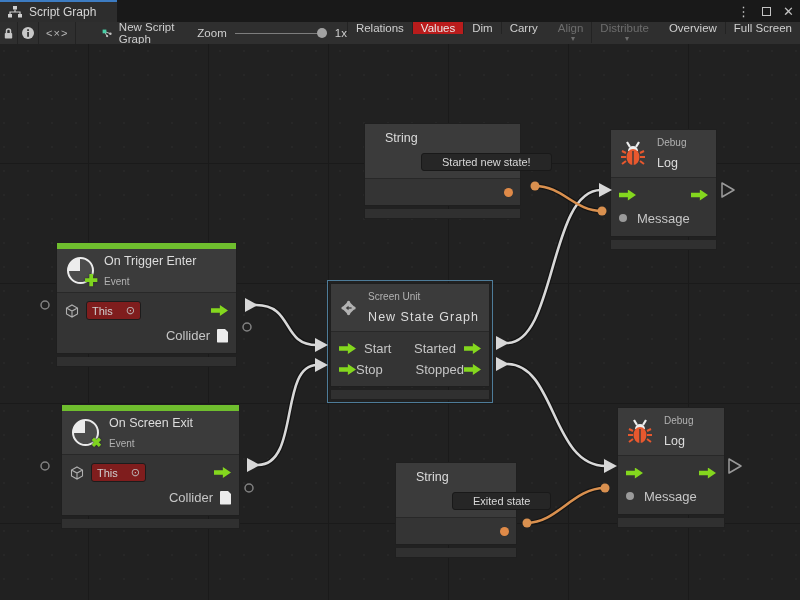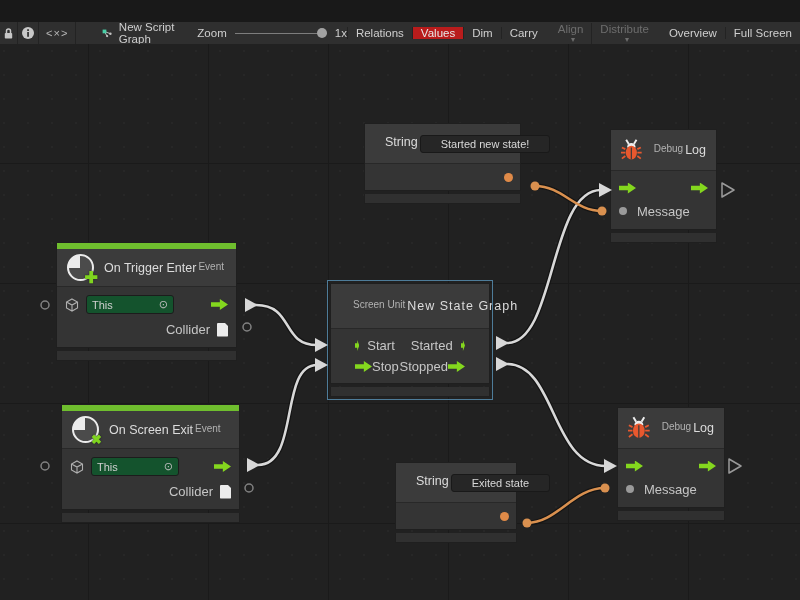--- a/index.html
+++ b/index.html
@@ -20,21 +20,21 @@
   .toolbar { position:absolute; left:0; top:22px; width:800px; height:22px; background:#2f2f2f;
              display:flex; align-items:stretch; color:#cfcfcf; font-size:11.5px; overflow:hidden; }
   .tseg { display:flex; align-items:center; justify-content:center; border-right:1px solid #232323; }
   .tseg.icon-btn { width:27px; } .tseg.icon-btn2 { width:33px; }
   .tseg.code-btn { width:57px; color:#b8b8b8; font-size:11px; letter-spacing:1px; }
   .graphname { display:flex; align-items:center; gap:6px; padding-left:26px; }
   .zoomer { display:flex; align-items:center; gap:8px; margin-left:22px; }
   .slider { position:relative; width:92px; height:10px; }
   .slider .track { position:absolute; left:0; right:0; top:4.5px; height:1.5px; background:#7d7d7d; }
   .slider .thumb { position:absolute; right:0; top:0; width:10px; height:10px; border-radius:50%; background:#a2a2a2; }
-  .tb-right { margin-left:auto; display:flex; align-items:center; }
+  .tb-right { margin-left:auto; display:flex; align-items:flex-start; }
   .tbtn { display:flex; align-items:center; padding:0 8px; border-left:1px solid #232323; white-space:nowrap; }
   .tbtn.active { background:#b91c1c; color:#e8e8e8; }
   .tbtn.disabled { color:#6d6d6d;flex-direction:column; }
   .tbtn .dd { font-size:8px; margin-left:5px; }
   .tbtn.gap { border-left:none; margin-left:4px; }
 
   
   .canvas { position:absolute; left:0; top:44px; width:800px; height:556px;
     background-color:#212121;
     background-image:
@@ -47,58 +47,74 @@
   .wires { position:absolute; left:0; top:0; width:800px; height:556px; pointer-events:none; z-index:5; }
 
   
   .node { position:absolute; color:#d4d4d4; z-index:2; }
   .n-main { background:#353535; border:1px solid #1f1f1f; }
   .n-header { display:flex; align-items:center; gap:10px; padding:7px 10px; background:#3b3b3b; }
   .n-body { border-top:1px solid #282828; background:#343434; }
   .n-footer { height:10px; background:#303030; border:1px solid #1f1f1f; border-top:none; margin-top:3px; }
   .n-title { font-size:12.5px; color:#dcdcdc; white-space:nowrap; }
   .n-sub { font-size:10px; color:#b2b2b2; white-space:nowrap; }
-  .col { display:flex; flex-direction:row; gap:2px; }
+  .col { display:flex; flex-direction:column; gap:8px; }
   .evt-strip { height:7px; background:#6fbe2e; border:1px solid #1f1f1f; border-bottom:none; }
 
   .value-box { background:#262626; border:1px solid #191919; border-radius:3px; padding:2px 20px;
-               font-size:11px; color:#d8d8d8; white-space:nowrap; display:inline-block; }
+               font-size:11px; color:#d8d8d8; white-space:nowrap; display:inline-block;margin-left:36px; }
 
   .flow-arrow { width:17px; height:11px; background:#84d71e;
     clip-path:polygon(0 30%, 52% 30%, 52% 0, 100% 50%, 52% 100%, 52% 70%, 0 70%); }
 
   .row { display:flex; align-items:center; }
   .port-label { font-size:13px; color:#c6c6c6; white-space:nowrap; }
 
   
   .string-icon { width:25px; height:25px; border-radius:50%; background:#f29c59; }
   .out-dot { width:9px; height:9px; border-radius:50%; background:#df8a48; }
 
   
   .collider-icon { position:relative; width:27px; height:27px; border-radius:50%;
     background:conic-gradient(#4b4b4b 0 75%, #ececec 75% 100%); border:2px solid #ececec; flex:none; }
   .badge { position:absolute; right:-6px; bottom:-8px; font-size:16px; font-weight:bold;
            color:#7fd41f; text-shadow:0 0 2px #222; }
 
-  .dropdown { display:flex; align-items:center; width:88px; background:#14532d;
+  .dropdown { display:flex; align-items:center; width:55px; background:#7f1d1d;
     border:1px solid #1c1c1c; border-radius:3px; padding:2px 5px; font-size:11px; color:#d0d0d0; }
   .dropdown .tgt { margin-left:auto; font-size:11px; color:#bdbdbd; }
 
   .doc-icon { width:11px; height:14px; background:#ececec; border-radius:1px;
     clip-path:polygon(0 0, 68% 0, 100% 25%, 100% 100%, 0 100%); }
 
   .msg-dot { width:8px; height:8px; border-radius:50%; background:#9a9a9a; }
 
   .sel-ring { position:absolute; inset:-3px; border:1px solid #4e7c99; pointer-events:none; }
 </style>
 </head>
 <body>
 
 <div class="screen">
 
+  <div class="tabbar">
+    <div class="tab">
+      <svg width="14" height="12" viewBox="0 0 14 12">
+        <rect x="5" y="0" width="4" height="3.5" fill="#cfcfcf"></rect>
+        <rect x="0" y="8" width="4" height="3.5" fill="#cfcfcf"></rect>
+        <rect x="10" y="8" width="4" height="3.5" fill="#cfcfcf"></rect>
+        <path d="M7 3.5 V6 M2 8 V6 H12 V8" stroke="#cfcfcf" stroke-width="1.2" fill="none"></path>
+      </svg>
+      <span>Script Graph</span>
+    </div>
+    <div class="winbtns">
+      <span>⋮</span>
+      <span class="maxbox"></span>
+      <span>✕</span>
+    </div>
+  </div>
 
   <div class="toolbar">
     <div class="tseg icon-btn">
       <svg width="11" height="13" viewBox="0 0 11 13">
         <path d="M3.5 6 V4 a2 2 0 0 1 4 0 V6" stroke="#c8c8c8" stroke-width="1.5" fill="none"></path>
         <rect x="1.8" y="6" width="7.4" height="5.6" rx="0.8" fill="#c8c8c8"></rect>
       </svg>
     </div>
     <div class="tseg icon-btn2">
       <svg width="14" height="14" viewBox="0 0 14 14">
@@ -237,21 +253,21 @@
             <circle cx="15" cy="26" r="3.2" fill="#b2b2b2"></circle>
             <circle cx="4" cy="15" r="3.2" fill="#b2b2b2"></circle>
             <path d="M21 15 H13" stroke="#3a3a3a" stroke-width="2.6"></path>
             <path d="M15 10.5 L15 19.5 L9.5 15 Z" fill="#3a3a3a"></path>
           </svg>
           <div class="col">
             <span class="n-sub">Screen Unit</span>
             <span class="n-title" style="letter-spacing:1px;">New State Graph</span>
           </div>
         </div>
-        <div class="n-body" style="padding:6px 24px;">
+        <div class="n-body" style="padding:6px 8px;">
           <div class="row" style="height:21px; gap:8px;">
             <div class="flow-arrow"></div>
             <span class="port-label">Start</span>
             <div style="flex:1"></div>
             <span class="port-label">Started</span>
             <div class="flow-arrow"></div>
           </div>
           <div class="row" style="height:21px; ">
             <div class="flow-arrow"></div>
             <span class="port-label">Stop</span>

